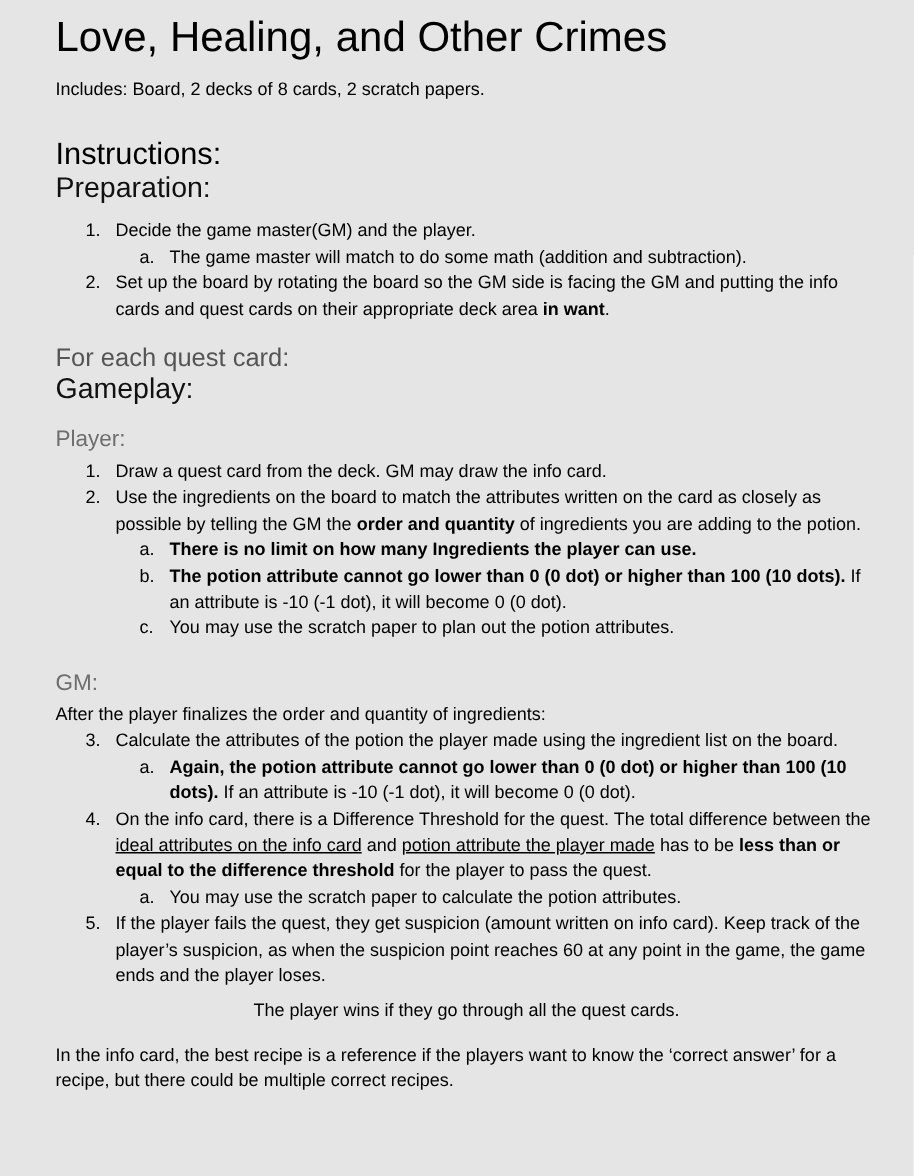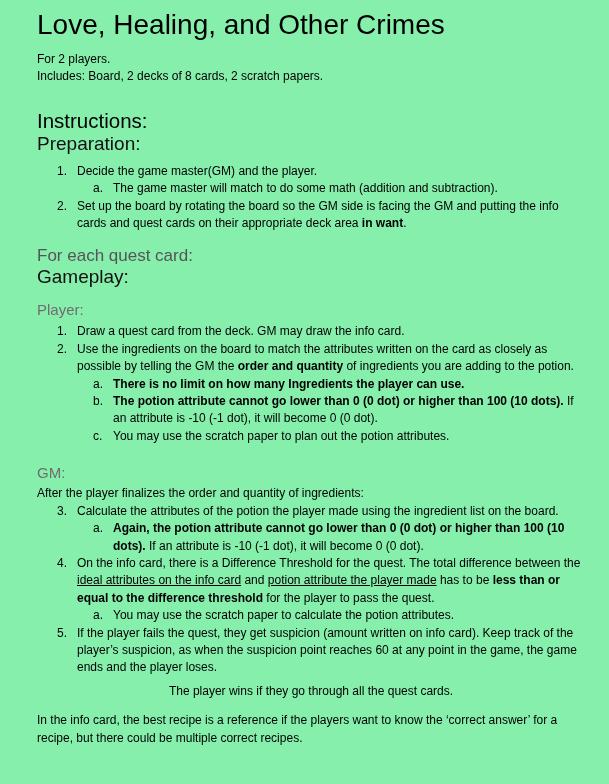--- a/index.html
+++ b/index.html
@@ -12,21 +12,21 @@
     height: 784px;
     overflow: hidden;
     font-family: "Liberation Sans", "DejaVu Sans", sans-serif;
     color: #000000;
   }
   .page {
     box-sizing: border-box;
     width: 609px;
     min-height: 784px;
     padding: 8px 24px 9px 37px;
-    background: #86efac;
+    background: #e5e5e5;
   }
   .blk { margin: 0; }
   .title { font-size: 28px; line-height: 33px; margin-bottom: 10px; color: #000; }
   .h1    { font-size: 20.5px; line-height: 25px; margin-top: 22px; color: #000; }
   .h2    { font-size: 19px;   line-height: 22px; margin-top: 0; color: #111; }
   .h3    { font-size: 17px;   line-height: 20px; margin-top: 14px; color: #555555; }
   .h4    { font-size: 15px;   line-height: 18px; margin-top: 13px; color: #6e6e6e; }
   .p, .list { font-size: 12px; line-height: 17.4px; color: #000; }
   .list { margin-top: 6px; }
   [data-name="preparation-list"] { margin-top: 8px; }
@@ -42,21 +42,20 @@
   .li .marker { flex: 0 0 20px; }
   .li .content { flex: 1 1 auto; }
   .b { font-weight: bold; }
   .u { text-decoration: underline; }
 </style>
 </head>
 <body>
 
 <div class="page" data-name="document-page">
     <div class="blk title" data-name="doc-title"><span data-name="text-run">Love, Healing, and Other Crimes</span></div>
-    <div class="blk p" data-name="players-line"><span data-name="text-run">For 2 players.</span></div>
     <div class="blk p" data-name="includes-line"><span data-name="text-run">Includes: Board, 2 decks of 8 cards, 2 scratch papers.</span></div>
     <div class="blk h1" data-name="heading-instructions"><span data-name="text-run">Instructions:</span></div>
     <div class="blk h2" data-name="heading-preparation"><span data-name="text-run">Preparation:</span></div>
     <div class="blk list" data-name="preparation-list">
       <div class="li l1" data-name="list-item">
         <span class="marker" data-name="list-marker">1.</span>
         <div class="content" data-name="list-item-text"><span data-name="text-run">Decide the game master(GM) and the player.</span></div>
       </div>
       <div class="li l2" data-name="list-item">
         <span class="marker" data-name="list-marker">a.</span>

